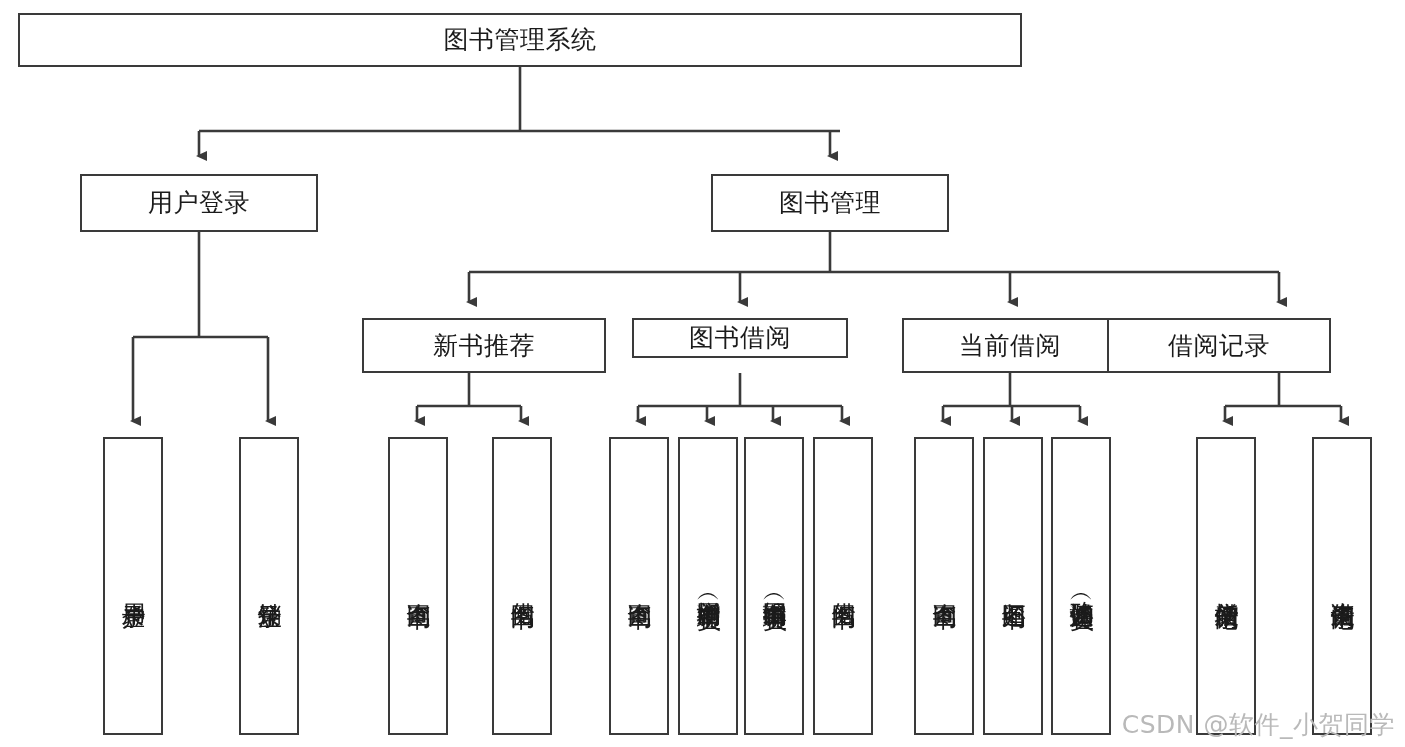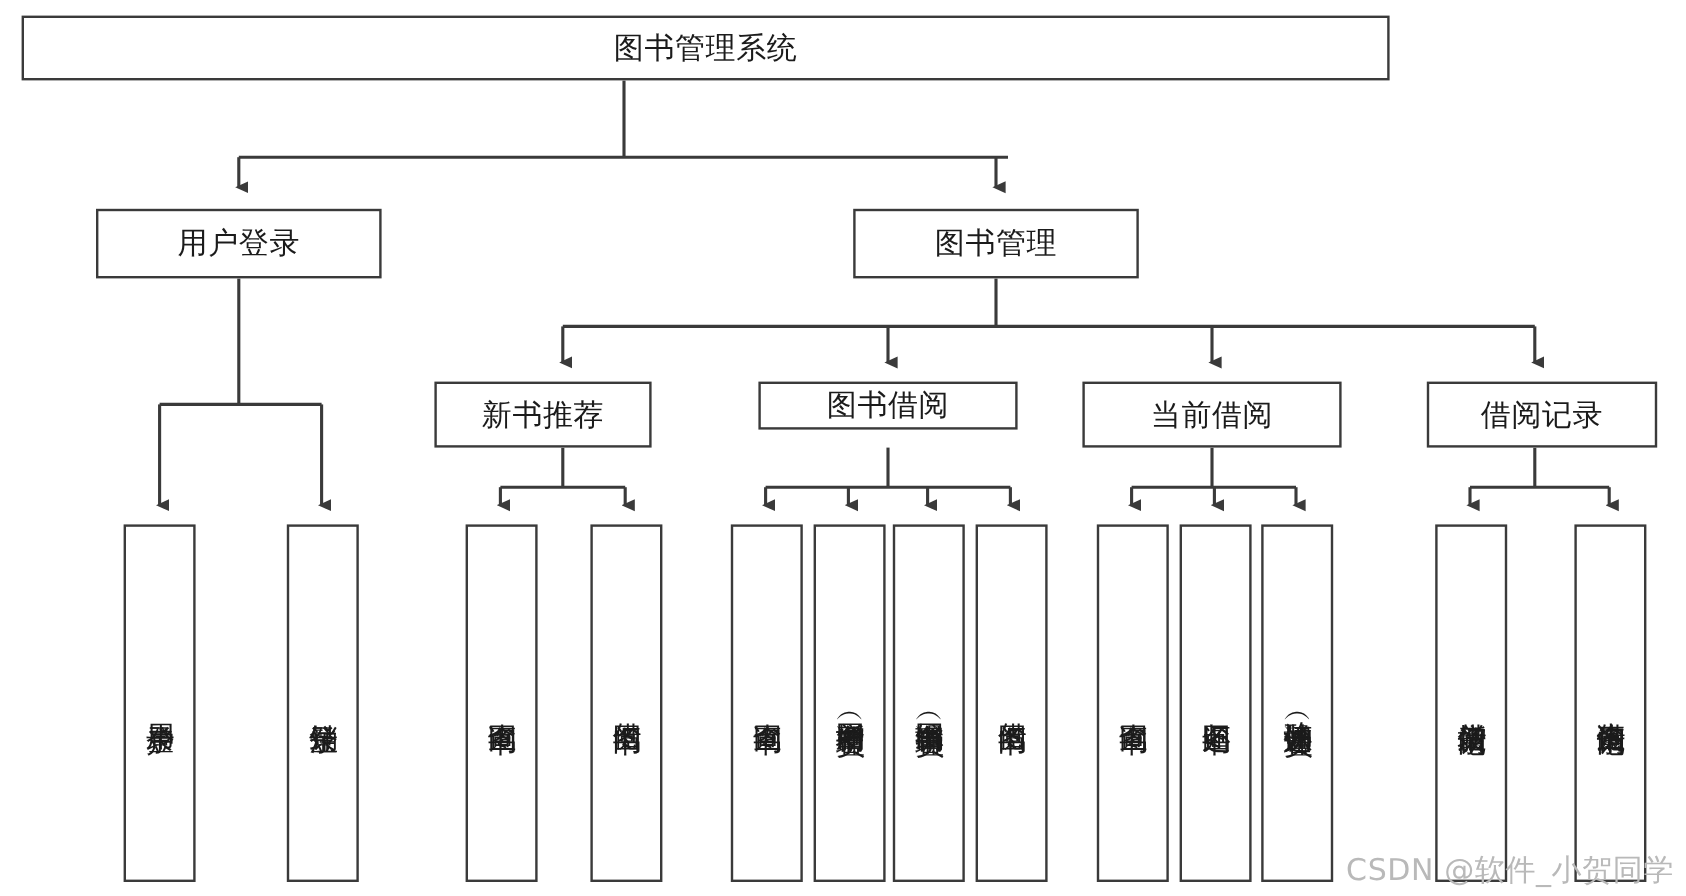--- a/index.html
+++ b/index.html
@@ -118,45 +118,45 @@
       <path d="M1012,406 L1012,421" marker-end="url(#arrow)"></path>
       <path d="M1080,406 L1080,421" marker-end="url(#arrow)"></path>
 
       <path d="M1279,373 L1279,406"></path>
       <path d="M1225,406 L1341,406"></path>
       <path d="M1225,406 L1225,421" marker-end="url(#arrow)"></path>
       <path d="M1341,406 L1341,421" marker-end="url(#arrow)"></path>
     </g>
   </svg>
 
-  <div class="node node-h node-root" style="left:18px; top:13px; width:1140px; height:54px;">
+  <div class="node node-h node-root" style="left:18px; top:13px; width:1004px; height:54px;">
     <span>图书管理系统</span>
   </div>
 
   <div class="node node-h" style="left:80px; top:174px; width:238px; height:58px;">
     <span>用户登录</span>
   </div>
 
   <div class="node node-h" style="left:711px; top:174px; width:238px; height:58px;">
     <span>图书管理</span>
   </div>
 
-  <div class="node node-h" style="left:362px; top:318px; width:181px; height:55px;">
+  <div class="node node-h" style="left:362px; top:318px; width:244px; height:55px;">
     <span>新书推荐</span>
   </div>
 
   <div class="node node-h" style="left:632px; top:318px; width:216px; height:40px;">
     <span>图书借阅</span>
   </div>
 
   <div class="node node-h" style="left:902px; top:318px; width:216px; height:55px;">
     <span>当前借阅</span>
   </div>
 
-  <div class="node node-h" style="left:1189px; top:318px; width:192px; height:55px;">
+  <div class="node node-h" style="left:1107px; top:318px; width:224px; height:55px;">
     <span>借阅记录</span>
   </div>
 
   <div class="node node-v" style="left:103px; top:437px; width:60px; height:298px;">
     <span class="vtext">用户登录</span>
   </div>
   <div class="node node-v" style="left:239px; top:437px; width:60px; height:298px;">
     <span class="vtext">注销登录</span>
   </div>
 

